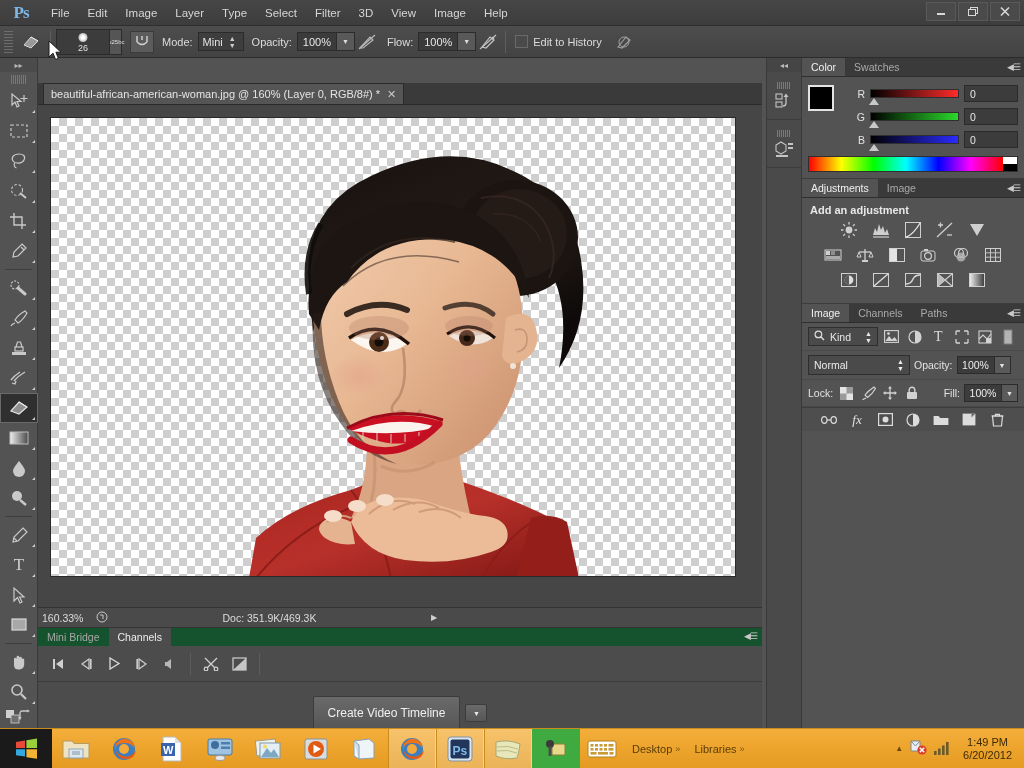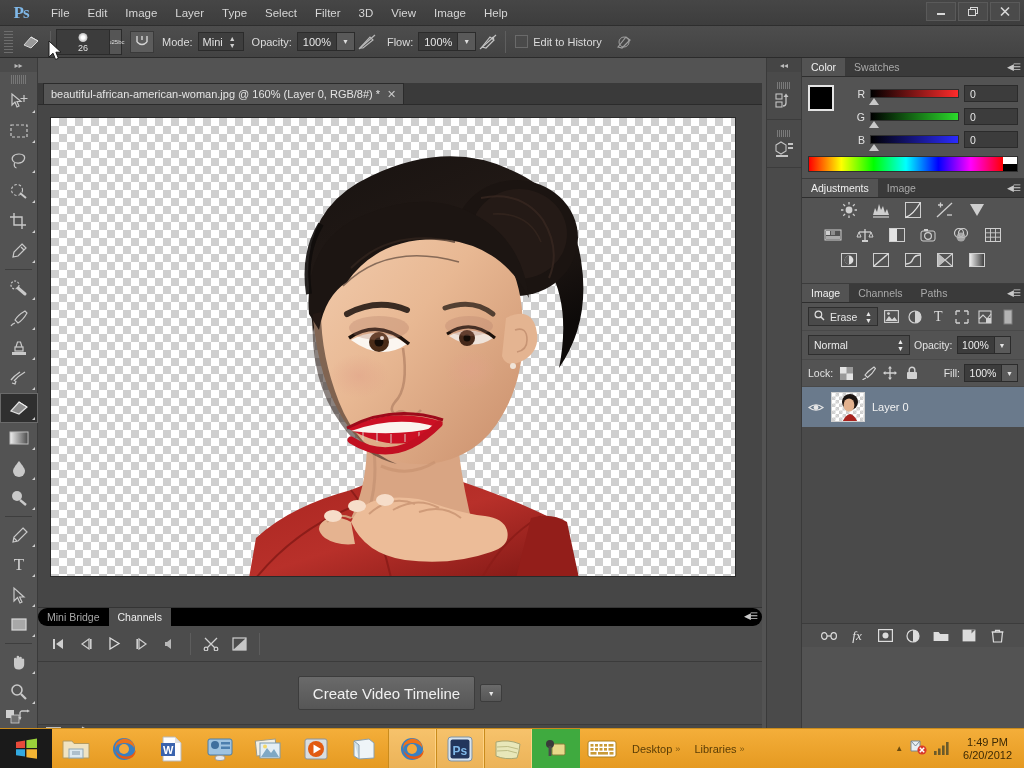--- a/index.html
+++ b/index.html
@@ -130,31 +130,31 @@
   .statusbar {
     height:20px; background:#4a4a4a; border-top:1px solid #333;
     display:flex; align-items:center; font-size:10.5px; color:#dcdcdc; padding-left:4px; gap:6px;
   }
   .sb-zoom { min-width:48px; }
   .sb-doc { background:#4a4a4a; padding:0 6px; }
   .sb-arrow { font-size:8px; color:#cfcfcf; }
 
   
   .tlpanel { height:130px; background:#4c4c4c; border-top:1px solid #343434; }
-  .tltabs { height:18px; background:#000000; display:flex; align-items:stretch; position:relative;border-radius:9px; }
+  .tltabs { height:18px; background:#14532d; display:flex; align-items:stretch; position:relative; }
   .tltab { padding:0 9px; display:flex; align-items:center; font-size:10.5px; color:#a7a7a7; }
   .tltab.active { background:#4c4c4c; color:#eee; }
   .tlmenu { position:absolute; right:5px; top:3px; font-size:9px; color:#c9c9c9; letter-spacing:-1px;}
   .tlcontrols { height:36px; border-bottom:1px solid #3b3b3b; display:flex; align-items:center; padding-left:6px; }
   .tlbtn { width:28px; height:26px; display:flex; align-items:center; justify-content:center; }
   .tlsep { width:1px; height:22px; background:#5d5d5d; margin:0 6px; }
   .tlbody { height:62px; display:flex; align-items:center; justify-content:center; }
   .cvt-btn {
     height:34px; background:linear-gradient(#6a6a6a,#565656); border:1px solid #3c3c3c;
-    border-radius:2px; display:flex; align-items:center; padding:0 14px; font-size:15px; color:#f0f0f0;
+    border-radius:2px; display:flex; align-items:center; padding:0 14px; font-size:12px; color:#f0f0f0;
   }
   .cvt-drop {
     width:22px; height:18px; background:linear-gradient(#6a6a6a,#565656); border:1px solid #3c3c3c;
     border-radius:2px; margin-left:5px; display:flex; align-items:center; justify-content:center;
     font-size:7px; color:#e8e8e8;
   }
   .tlfoot { height:14px; background:#484848; border-top:1px solid #3b3b3b; display:flex; align-items:center; }
 
   
   .minidock {
@@ -635,20 +635,34 @@
           <path d="M276 404 q10 -10 24 -4" fill="none" stroke="#cf9b79" stroke-width="2"></path>
           <ellipse cx="282" cy="398" rx="9" ry="6" fill="#f6ddc9"></ellipse>
           <ellipse cx="306" cy="388" rx="9" ry="6" fill="#f6ddc9"></ellipse>
           <ellipse cx="334" cy="382" rx="9" ry="6" fill="#f6ddc9"></ellipse>
 
           <path d="M258 176 q-6 -40 12 -70" fill="none" stroke="#0f0c0b" stroke-width="6" opacity="0.9"></path>
         </svg>
       </div>
     </div>
 
+    <div class="statusbar">
+      <span class="sb-zoom">160.33%</span>
+      <span>
+        <svg width="12" height="12" viewBox="0 0 12 12">
+            <circle cx="6" cy="6" r="5" fill="none" stroke="#c9c9c9"></circle>
+            <path d="M4 4 h3 v4" fill="none" stroke="#c9c9c9"></path>
+          </svg>
+      </span>
+      <span style="flex:1; text-align:center; display:flex; align-items:center; justify-content:center;">
+        <span class="sb-doc">Doc: 351.9K/469.3K</span>
+      </span>
+      <span class="sb-arrow" style="margin-right:8px">▶</span>
+      <span style="flex:1"></span>
+    </div>
 
     <div class="tlpanel">
       <div class="tltabs">
         <div class="tltab">Mini Bridge</div>
         <div class="tltab active">Channels</div>
         <div class="tlmenu">◀☰</div>
       </div>
       <div class="tlcontrols">
         <div class="tlbtn">
           <svg width="14" height="12" viewBox="0 0 14 12">
@@ -800,20 +814,21 @@
         </span>
       </div>
     </div>
 
     <div class="panel">
       <div class="ptabbar">
         <div class="ptab active">Adjustments</div>
         <div class="ptab">Image</div>
         <div class="pmenu">◀☰</div>
       </div>
+      <div class="adj-title">Add an adjustment</div>
       <div class="adj-grid">
         <div class="adj-row">
           <span class="adj-ico">
             <svg width="18" height="18" viewBox="0 0 18 18">
                 <circle cx="9" cy="9" r="3.4" fill="#cfcfcf"></circle>
                 <g stroke="#cfcfcf" stroke-width="1.3">
                   <path d="M9 1 v2.4M9 14.6 V17M1 9 h2.4M14.6 9 H17M3.3 3.3 l1.8 1.8M12.9 12.9 l1.8 1.8M14.7 3.3 l-1.8 1.8M5.1 12.9 l-1.8 1.8"></path>
                 </g>
               </svg>
           </span>
@@ -938,21 +953,21 @@
       </div>
 
       <div class="lrow">
         <div class="kind-select">
           <span>
             <svg width="11" height="11" viewBox="0 0 11 11">
                 <circle cx="4.4" cy="4.4" r="3.3" fill="none" stroke="#dcdcdc" stroke-width="1.2"></circle>
                 <path d="M7 7 L10 10" stroke="#dcdcdc" stroke-width="1.4"></path>
               </svg>
           </span>
-          <span>Erase</span>
+          <span>Kind</span>
           <span class="arrows">▲<br>▼</span>
         </div>
         <span class="filter-ico">
           <svg width="15" height="13" viewBox="0 0 15 13">
               <rect x="0.6" y="0.6" width="13.8" height="11.8" fill="none" stroke="#d2d2d2" stroke-width="1.1"></rect>
               <path d="M1.5 11 L5 6 L8 9.5 L10.5 7 L13.5 11 Z" fill="#d2d2d2"></path>
               <circle cx="4.5" cy="3.6" r="1.4" fill="#d2d2d2"></circle>
             </svg>
         </span>
         <span class="filter-ico">
@@ -1022,39 +1037,20 @@
               <path d="M3.2 6 V4 a2.8 2.8 0 0 1 5.6 0 V6" fill="none" stroke="#d2d2d2" stroke-width="1.4"></path>
             </svg>
         </span>
         <span class="small-label" style="margin-left:auto">Fill:</span>
         <span style="display:flex">
           <span class="num-field">100%</span>
           <span class="num-drop">▼</span>
         </span>
       </div>
 
-      <div class="layerlist">
-        <div class="layeritem">
-          <span class="eye">
-            <svg width="16" height="11" viewBox="0 0 16 11">
-                <path d="M1 5.5 Q8 0 15 5.5 Q8 11 1 5.5 Z" fill="none" stroke="#e6e6e6" stroke-width="1.2"></path>
-                <circle cx="8" cy="5.5" r="2.4" fill="#e6e6e6"></circle>
-              </svg>
-          </span>
-          <span class="thumb">
-            <svg width="34" height="30" viewBox="0 0 34 30">
-              <ellipse cx="18" cy="9" rx="8" ry="8" fill="#1d1512"></ellipse>
-              <ellipse cx="17" cy="12" rx="5.4" ry="6.6" fill="#e3b28f"></ellipse>
-              <path d="M11 6 q6 -5 12 0 q-5 -2 -12 0 Z" fill="#171110"></path>
-              <path d="M10 30 q3 -8 8 -9 q5 1 8 9 Z" fill="#a8241f"></path>
-            </svg>
-          </span>
-          <span class="layername">Layer 0</span>
-        </div>
-      </div>
 
       <div class="layerfoot">
         <span class="lf-ico">
           <svg width="16" height="10" viewBox="0 0 16 10">
               <path d="M6 5 H10" stroke="#dcdcdc" stroke-width="1.3"></path>
               <rect x="0.6" y="1.6" width="5.4" height="6.8" rx="3.4" fill="none" stroke="#dcdcdc" stroke-width="1.2"></rect>
               <rect x="10" y="1.6" width="5.4" height="6.8" rx="3.4" fill="none" stroke="#dcdcdc" stroke-width="1.2"></rect>
             </svg>
         </span>
         <span class="lf-ico">

